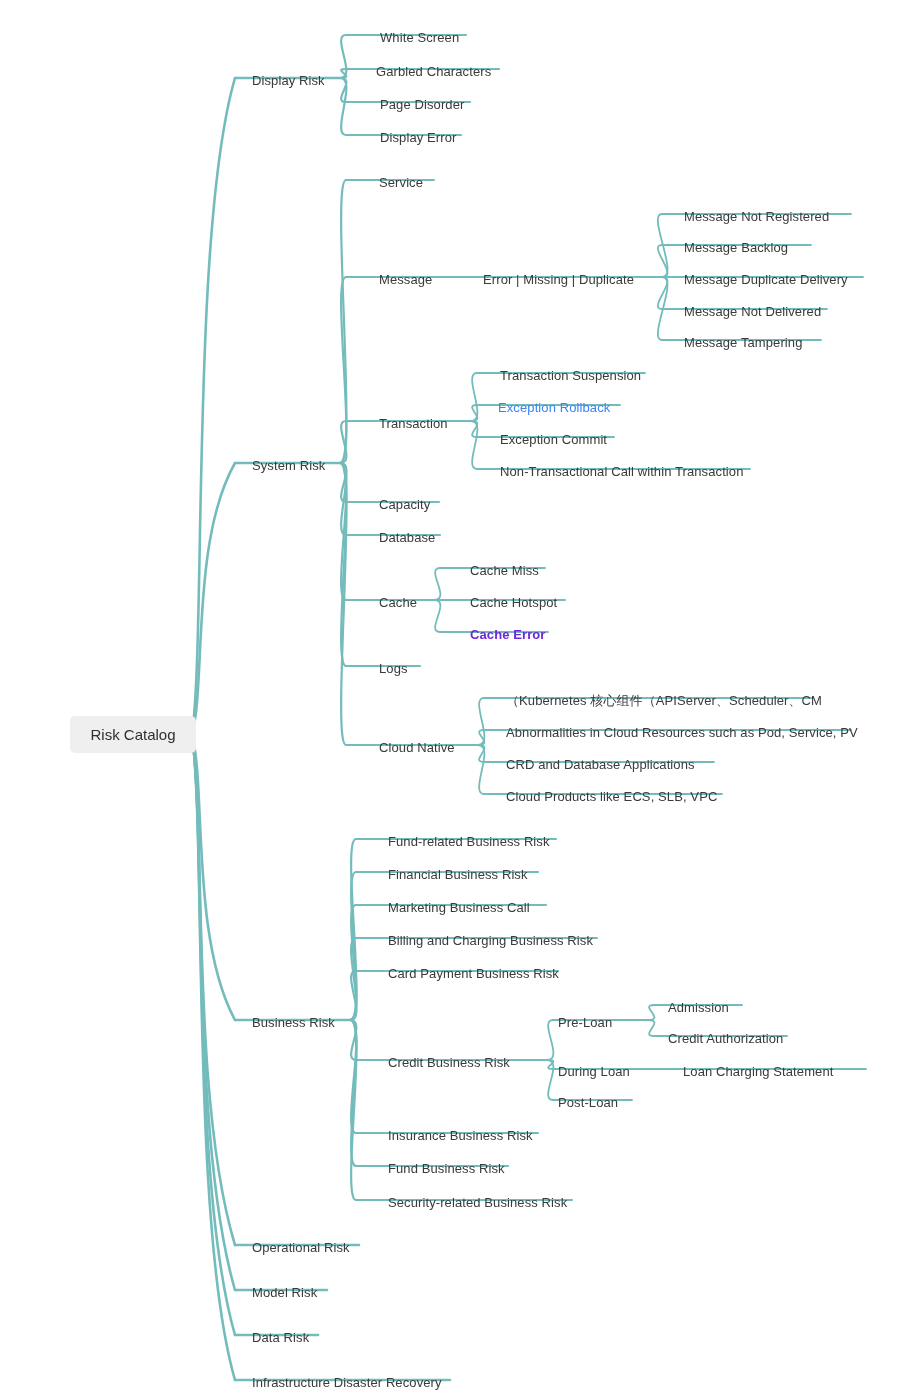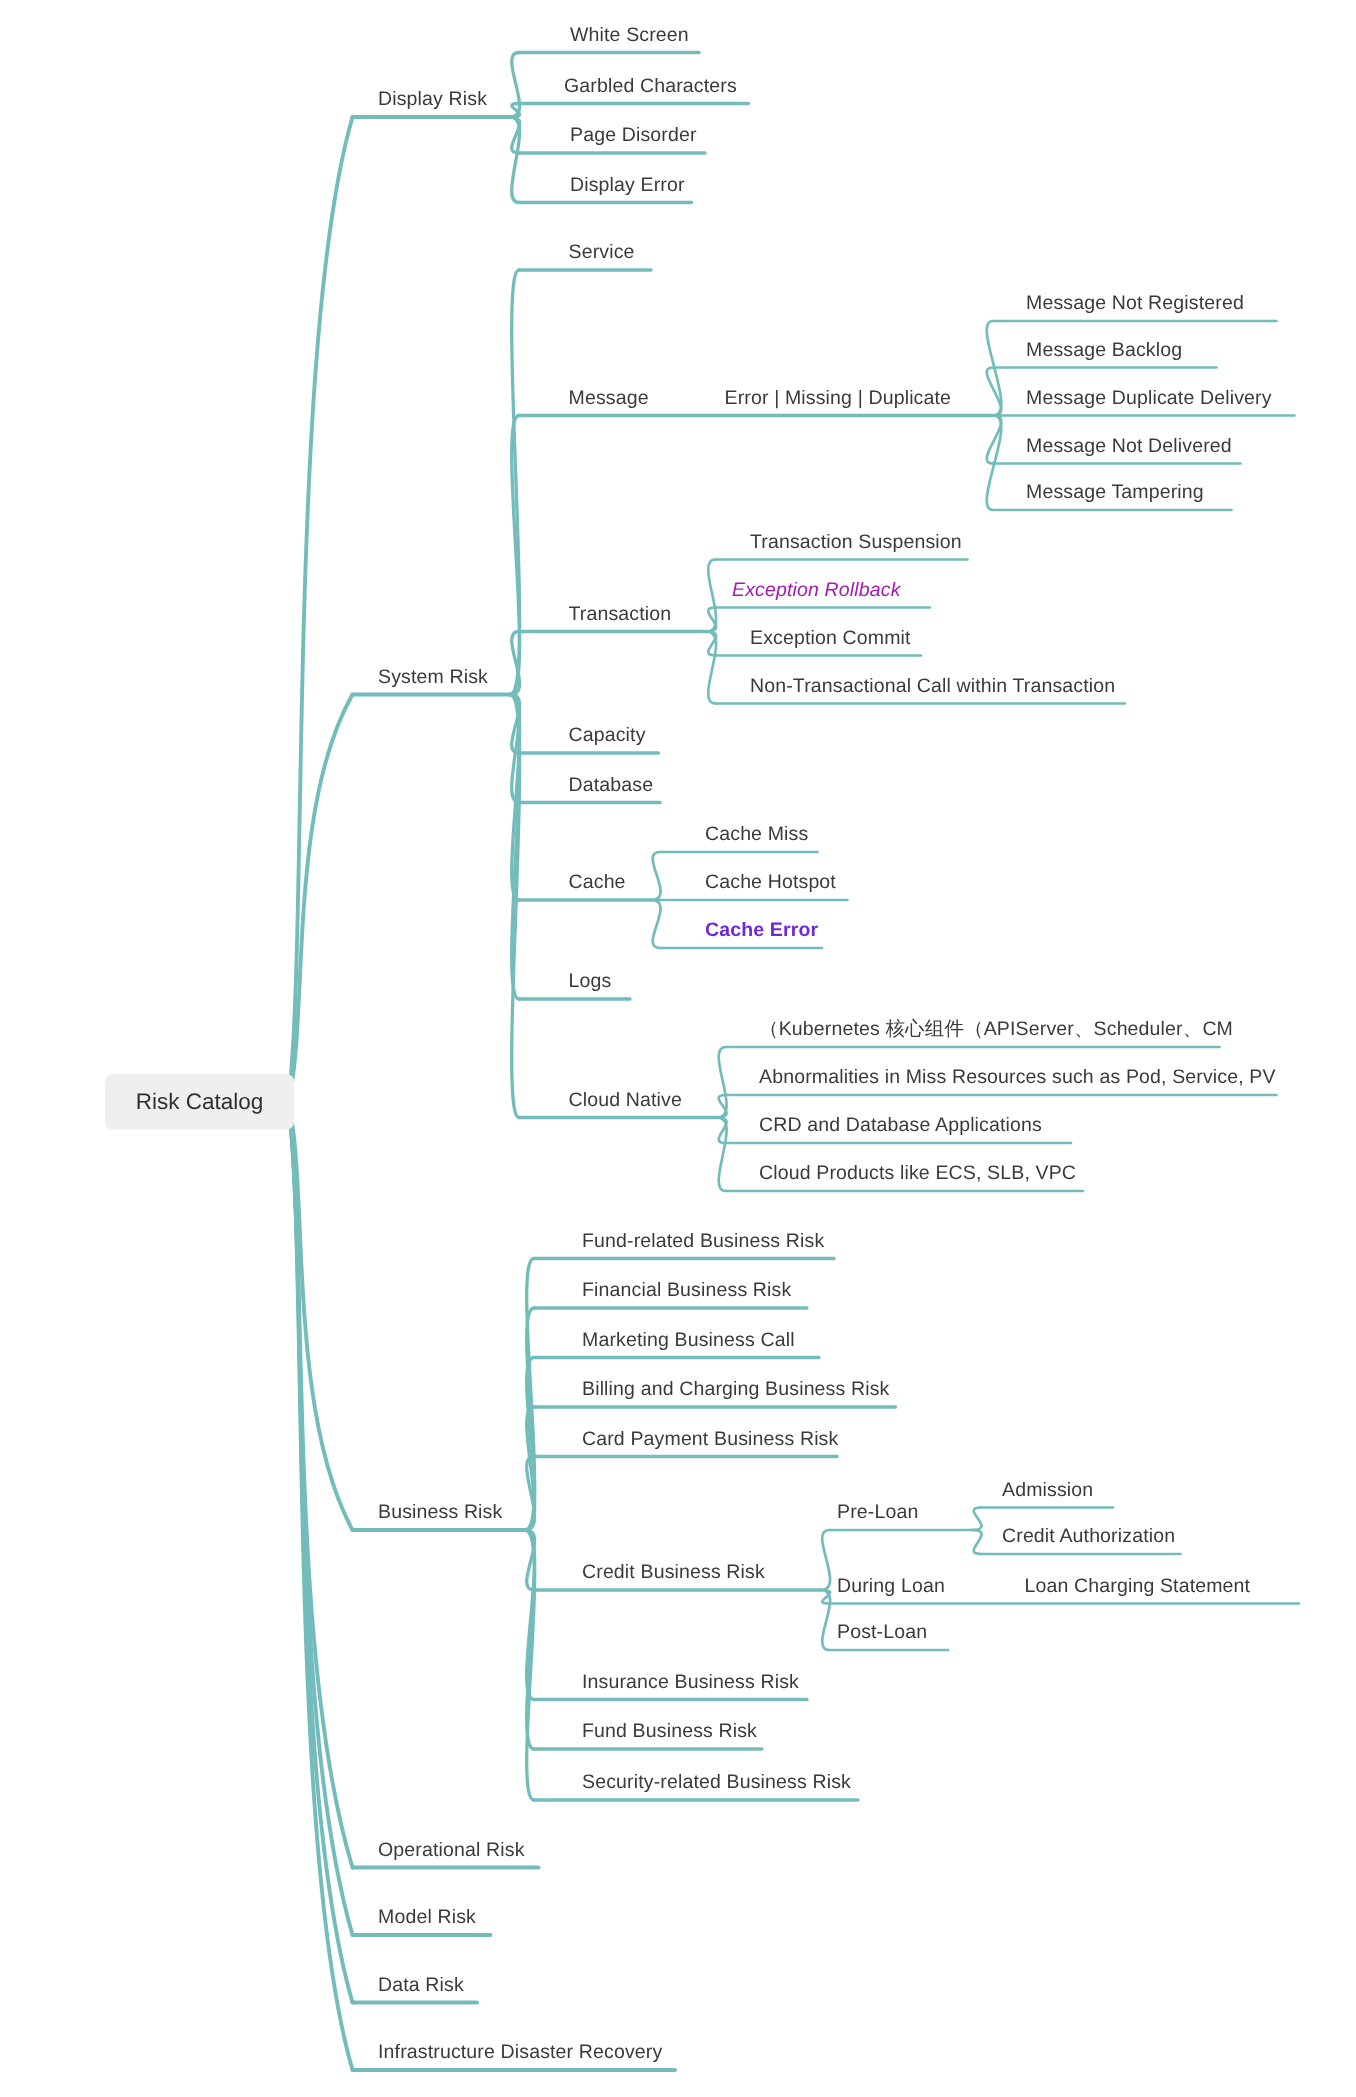--- a/index.html
+++ b/index.html
@@ -25,20 +25,21 @@
     width: 904px;
     height: 1398px;
   }
   .node-label {
     position: absolute;
     font-size: 13px;
     color: #3a3a3a;
     white-space: nowrap;
     letter-spacing: 0.1px;
     line-height: 1;
+    margin-top: 15px;
   }
   .node-root {
     position: absolute;
     font-size: 15px;
     color: #2f2f2f;
     background: #efefef;
     border-radius: 5px;
     white-space: nowrap;
     line-height: 1;
     display: flex;
@@ -161,33 +162,33 @@
       <div class="node-label" style="left: 379px; top: 161px; color: rgb(58, 58, 58);">Service</div>
       <div class="node-label" style="left: 379px; top: 258px; color: rgb(58, 58, 58);">Message</div>
       <div class="node-label" style="left: 483px; top: 258px; color: rgb(58, 58, 58);">Error | Missing | Duplicate</div>
       <div class="node-label" style="left: 684px; top: 195px; color: rgb(58, 58, 58);">Message Not Registered</div>
       <div class="node-label" style="left: 684px; top: 226px; color: rgb(58, 58, 58);">Message Backlog</div>
       <div class="node-label" style="left: 684px; top: 258px; color: rgb(58, 58, 58);">Message Duplicate Delivery</div>
       <div class="node-label" style="left: 684px; top: 290px; color: rgb(58, 58, 58);">Message Not Delivered</div>
       <div class="node-label" style="left: 684px; top: 321px; color: rgb(58, 58, 58);">Message Tampering</div>
       <div class="node-label" style="left: 379px; top: 402px; color: rgb(58, 58, 58);">Transaction</div>
       <div class="node-label" style="left: 500px; top: 354px; color: rgb(58, 58, 58);">Transaction Suspension</div>
-      <div class="node-label" style="left: 488px; top: 386px; color: #a21caf; font-style: italic;">Exception Rollback</div>
+      <div class="node-label" style="left: 498px; top: 386px; color: #3b82f6;">Exception Rollback</div>
       <div class="node-label" style="left: 500px; top: 418px; color: rgb(58, 58, 58);">Exception Commit</div>
       <div class="node-label" style="left: 500px; top: 450px; color: rgb(58, 58, 58);">Non-Transactional Call within Transaction</div>
       <div class="node-label" style="left: 379px; top: 483px; color: rgb(58, 58, 58);">Capacity</div>
       <div class="node-label" style="left: 379px; top: 516px; color: rgb(58, 58, 58);">Database</div>
       <div class="node-label" style="left: 379px; top: 581px; color: rgb(58, 58, 58);">Cache</div>
       <div class="node-label" style="left: 470px; top: 549px; color: rgb(58, 58, 58);">Cache Miss</div>
       <div class="node-label" style="left: 470px; top: 581px; color: rgb(58, 58, 58);">Cache Hotspot</div>
       <div class="node-label" style="left: 470px; top: 613px; color: #6d28d9; font-weight: bold;">Cache Error</div>
       <div class="node-label" style="left: 379px; top: 647px; color: rgb(58, 58, 58);">Logs</div>
       <div class="node-label" style="left: 379px; top: 726px; color: rgb(58, 58, 58);">Cloud Native</div>
       <div class="node-label" style="left: 506px; top: 679px; color: rgb(58, 58, 58);">（Kubernetes 核心组件（APIServer、Scheduler、CM</div>
-      <div class="node-label" style="left: 506px; top: 711px; color: rgb(58, 58, 58);">Abnormalities in Miss Resources such as Pod, Service, PV</div>
+      <div class="node-label" style="left: 506px; top: 711px; color: rgb(58, 58, 58);">Abnormalities in Cloud Resources such as Pod, Service, PV</div>
       <div class="node-label" style="left: 506px; top: 743px; color: rgb(58, 58, 58);">CRD and Database Applications</div>
       <div class="node-label" style="left: 506px; top: 775px; color: rgb(58, 58, 58);">Cloud Products like ECS, SLB, VPC</div>
       <div class="node-label" style="left: 252px; top: 1001px; color: rgb(58, 58, 58);">Business Risk</div>
       <div class="node-label" style="left: 388px; top: 820px; color: rgb(58, 58, 58);">Fund-related Business Risk</div>
       <div class="node-label" style="left: 388px; top: 853px; color: rgb(58, 58, 58);">Financial Business Risk</div>
       <div class="node-label" style="left: 388px; top: 886px; color: rgb(58, 58, 58);">Marketing Business Call</div>
       <div class="node-label" style="left: 388px; top: 919px; color: rgb(58, 58, 58);">Billing and Charging Business Risk</div>
       <div class="node-label" style="left: 388px; top: 952px; color: rgb(58, 58, 58);">Card Payment Business Risk</div>
       <div class="node-label" style="left: 388px; top: 1041px; color: rgb(58, 58, 58);">Credit Business Risk</div>
       <div class="node-label" style="left: 558px; top: 1001px; color: rgb(58, 58, 58);">Pre-Loan</div>

